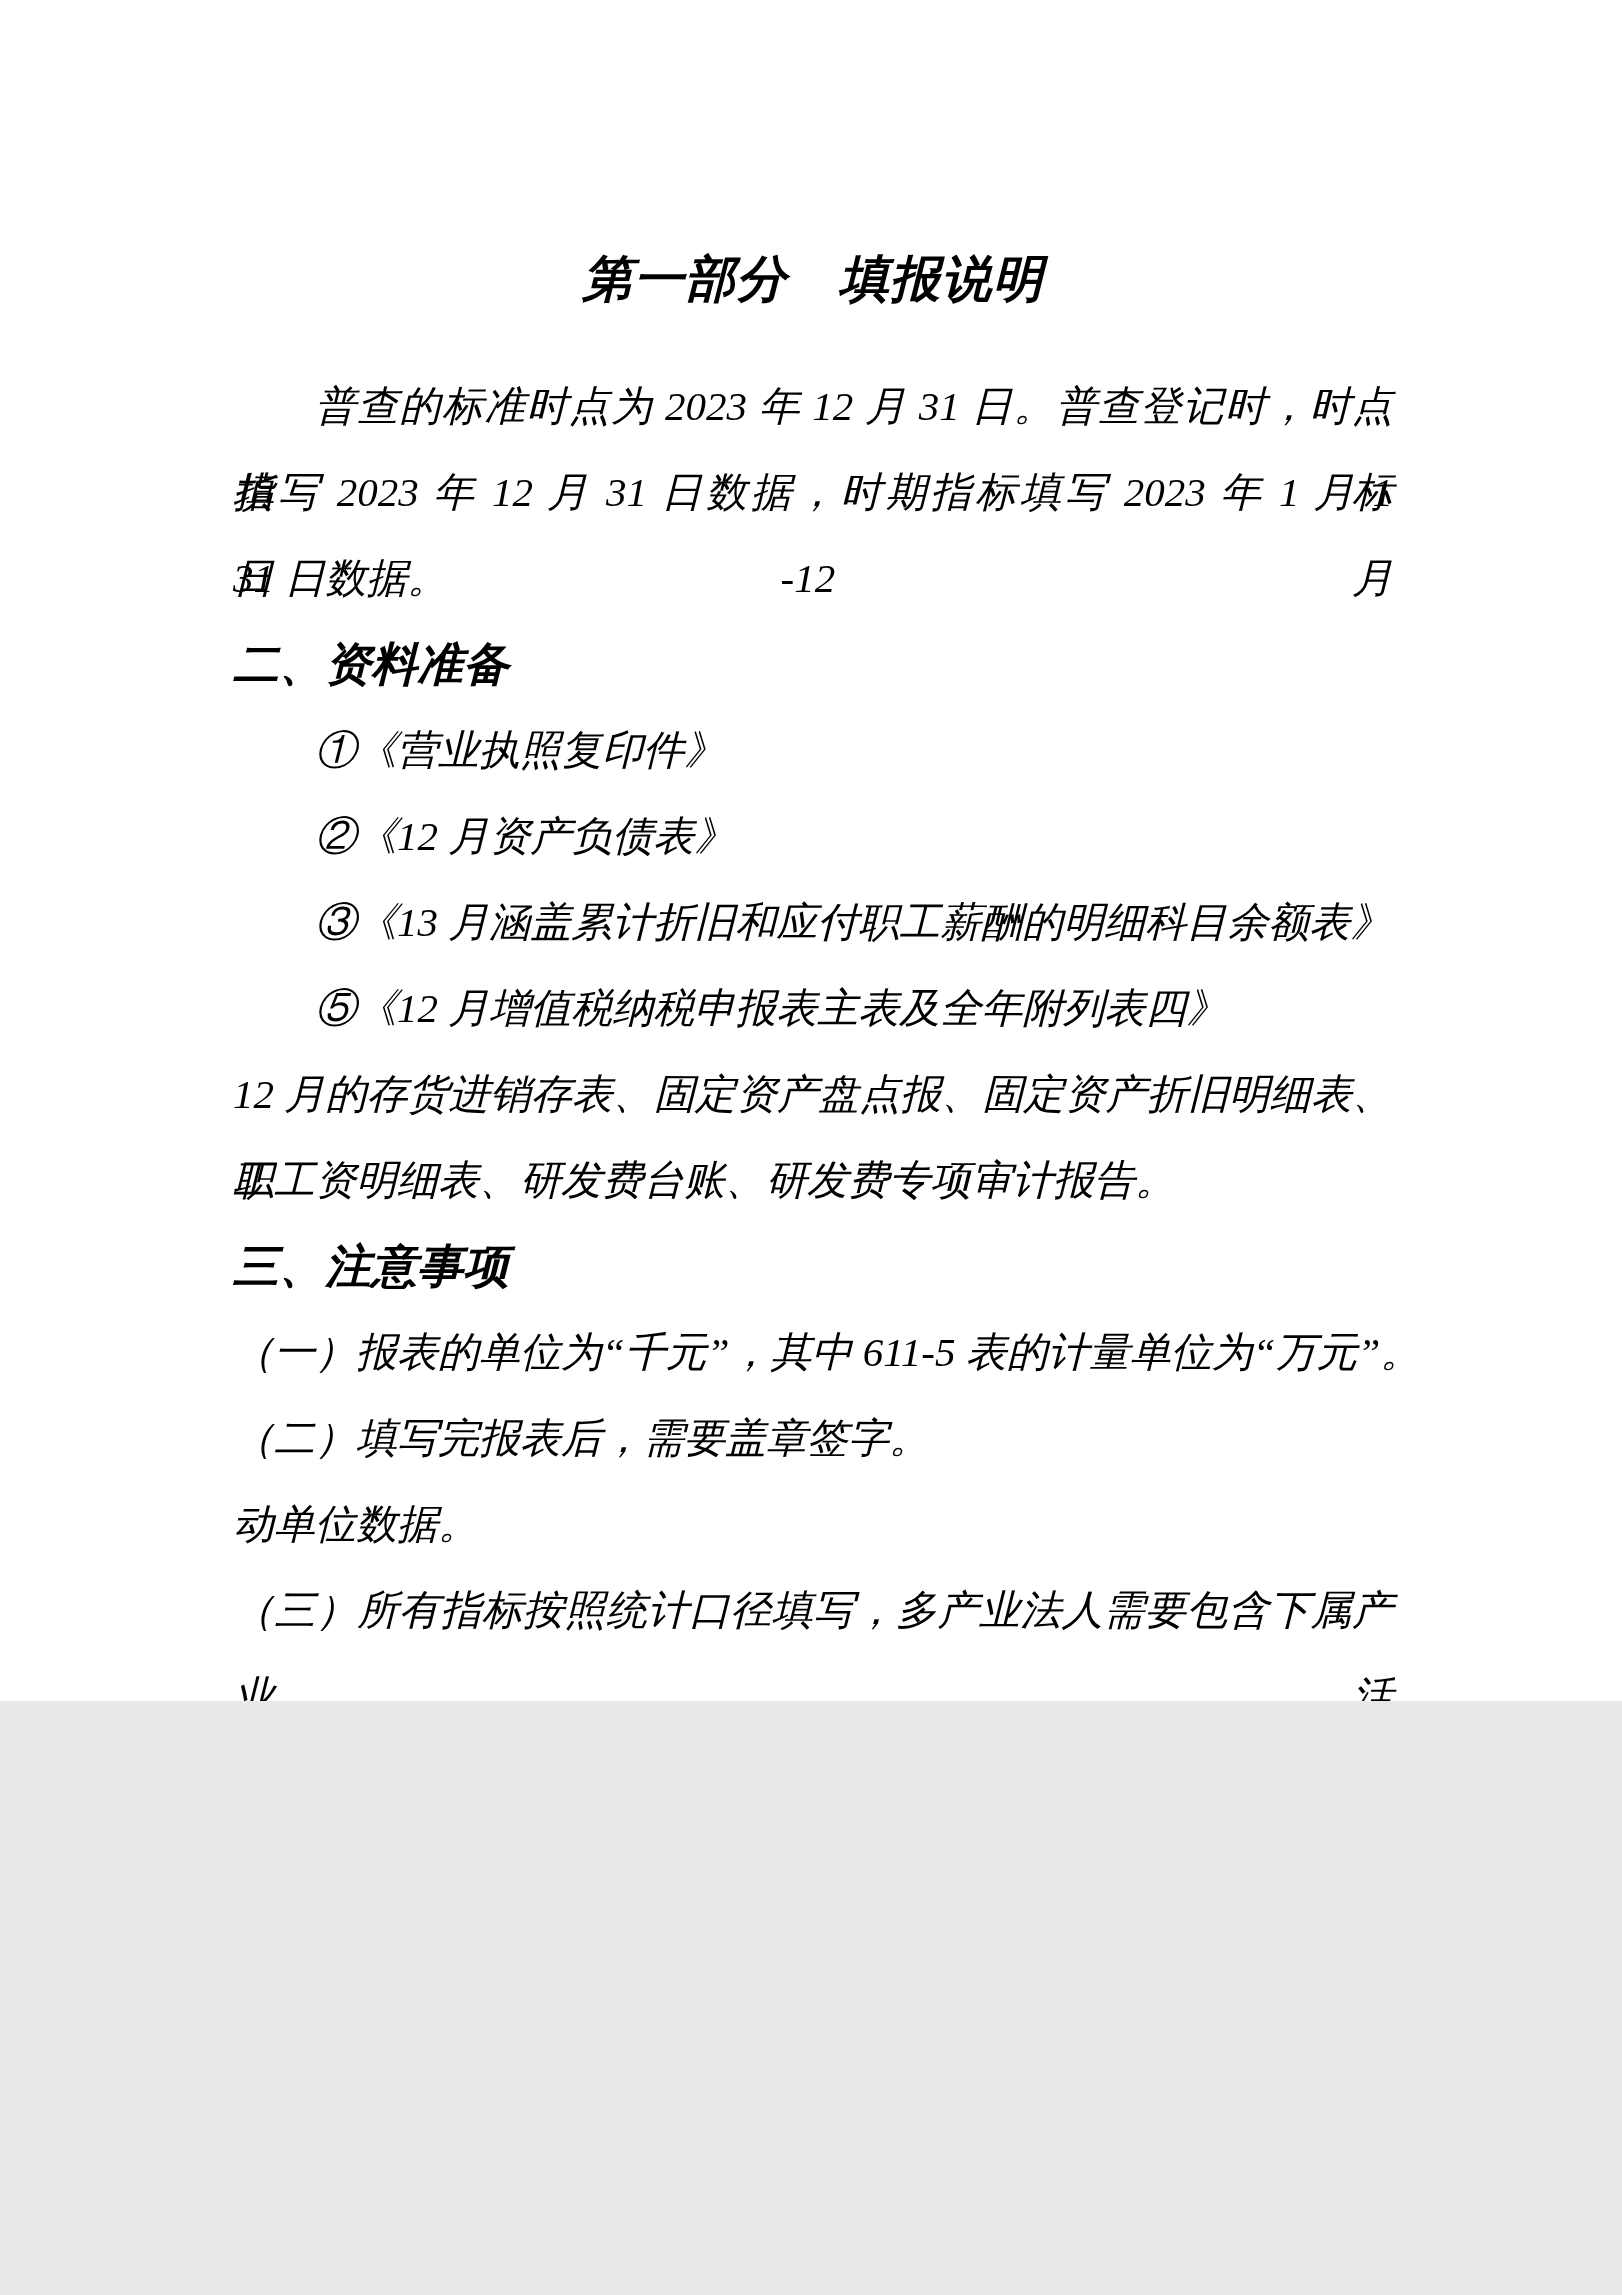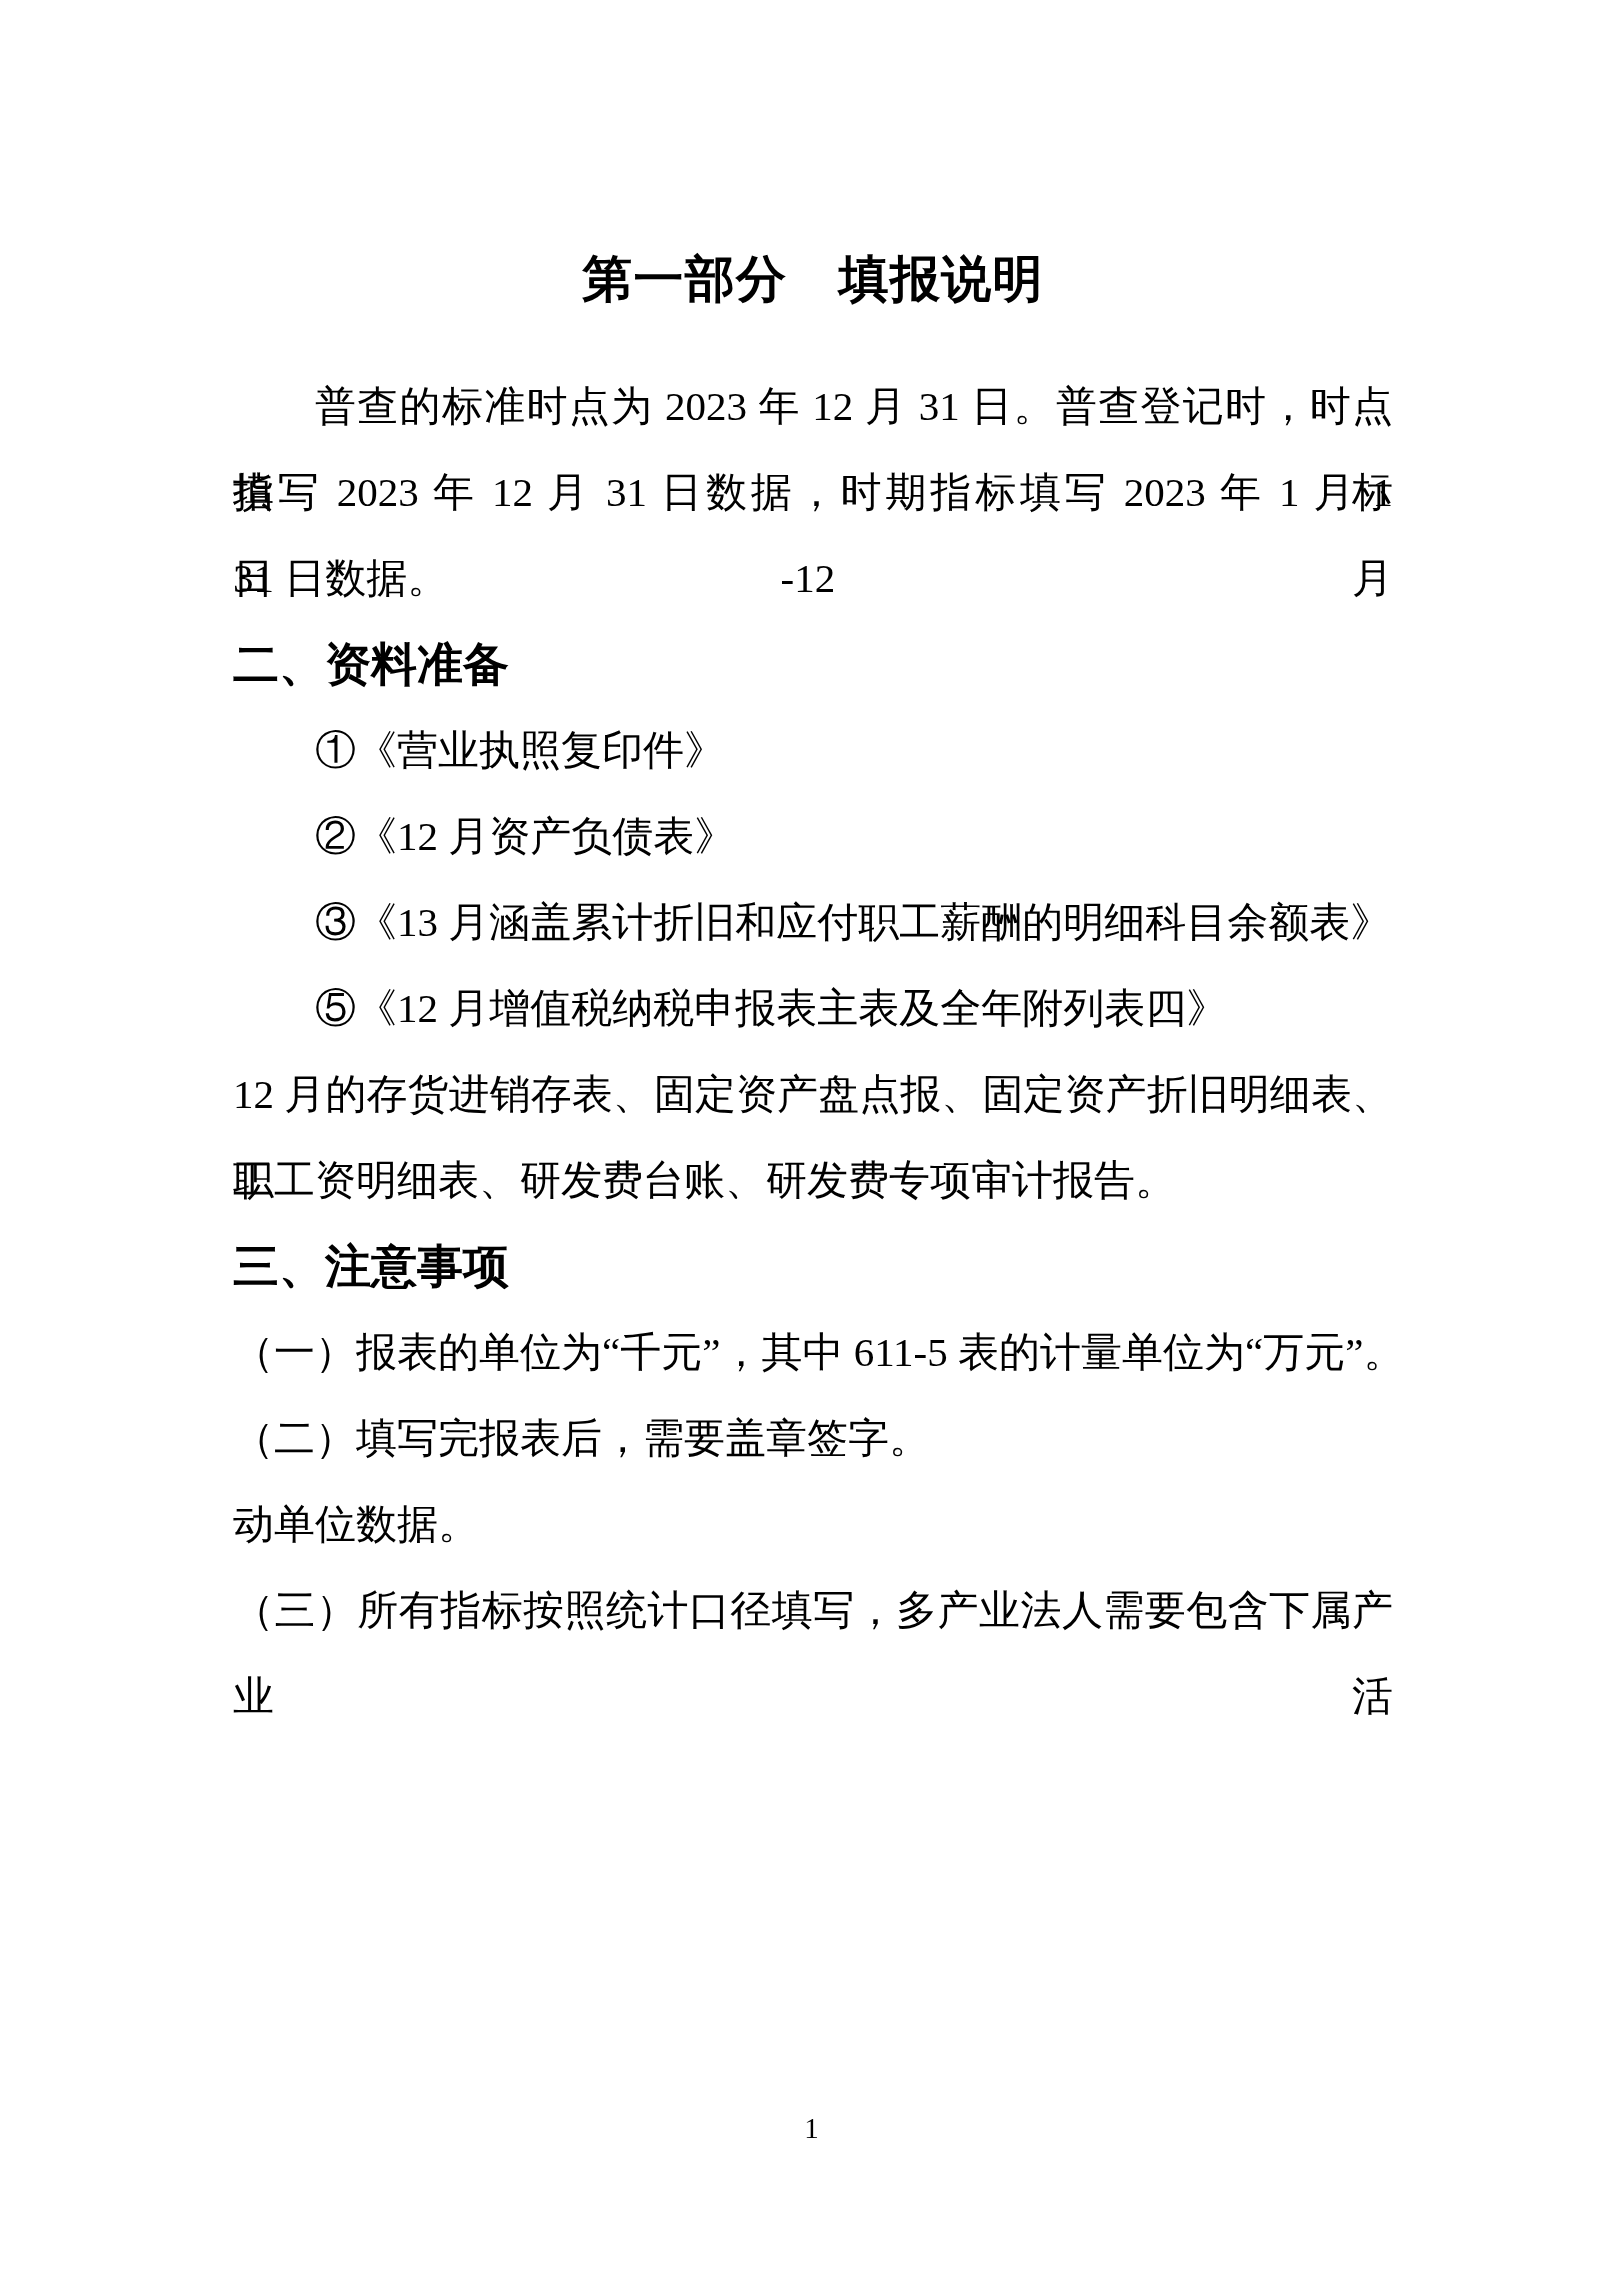--- a/index.html
+++ b/index.html
@@ -1,23 +1,24 @@
 <!DOCTYPE html>
 <html style="font-size:10.5px"><head>
 <meta charset="utf-8">
 <style>
   html,body{margin:0;padding:0;background:#e8e8e8;}
   .page{
     position:relative;
     width:1623px;
-    height:2295px;
+    height:1701px;
     margin:0 auto;
     background:#ffffff;
     color:#000000;
     overflow:hidden;
+    font-style:italic;
   }
   .content{
     position:absolute;
     left:233px;
     right:230px;
     top:0;
   }
   .doc-title{
     margin-top:243px;
     height:73px;

